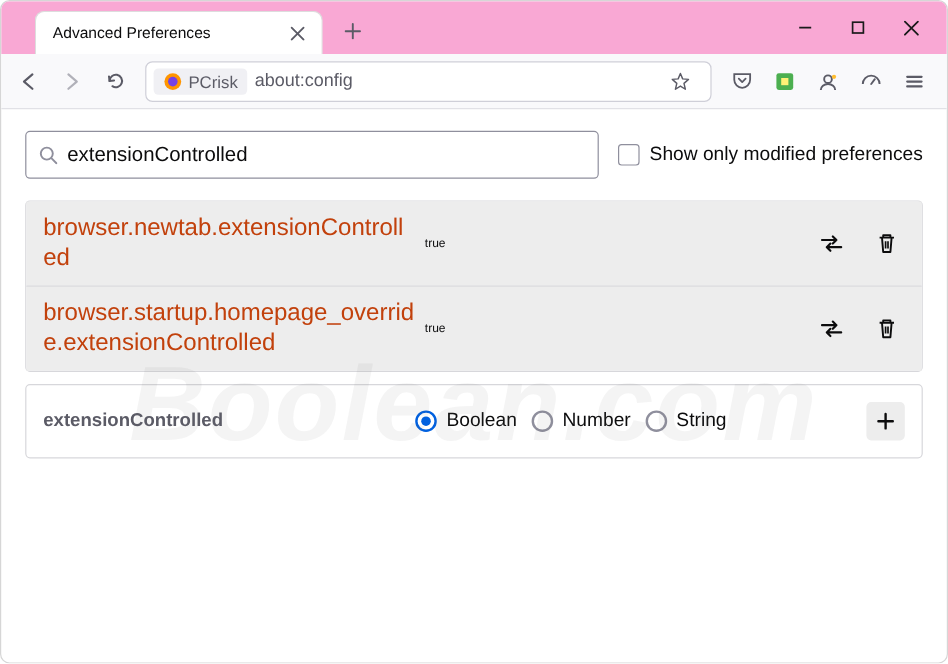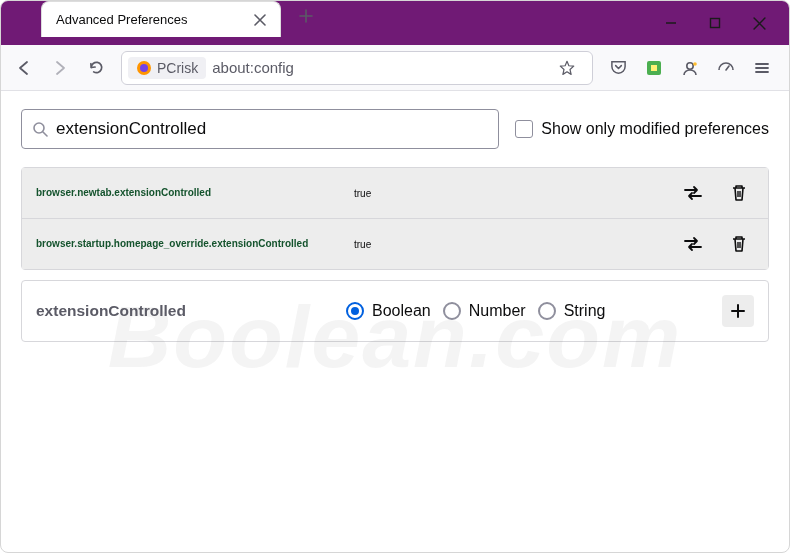--- a/index.html
+++ b/index.html
@@ -17,24 +17,24 @@
     border: 1px solid #d6d6d6;
     border-radius: 8px;
     background: #fff;
     position: relative;
     overflow: hidden;
   }
   
   .titlebar {
     height: 44px;
     display: flex;
-    align-items: flex-start;
-    background: #701a75;
+    align-items: flex-end;
+    background: #f9a8d4;
     border-bottom: 0;
-    padding-left: 40px;
+    padding-left: 28px;
   }
   .tab {
     display: flex;
     align-items: center;
     background: #fff;
     border-radius: 8px 8px 0 0;
     height: 36px;
     min-width: 240px;
     padding: 0 10px 0 14px;
     font-size: 13px;
@@ -124,21 +124,21 @@
   }
   .pref-row {
     display:flex; align-items:center;
     padding:10px 14px;
     border-bottom:1px solid #d7d7db;
     background:#ededed;
     gap:8px;
   }
   .pref-row:last-child { border-bottom:none; }
   .pref-name {
-    font-weight:700; font-size:10px; color:#14532d; flex-basis:310px; line-height:1.25;
+    font-weight:400; font-size:20px; color:#c2410c; flex-basis:310px; line-height:1.25;
     word-break:break-word;
   }
   .pref-value {
     font-weight:400; font-size:10px; color:#0c0c0d; flex:1;
   }
   .pref-actions { display:flex; gap:16px; align-items:center; }
   .act-btn {
     width:30px; height:30px; display:flex; align-items:center; justify-content:center;
     color:#0c0c0d; cursor:pointer;
   }

